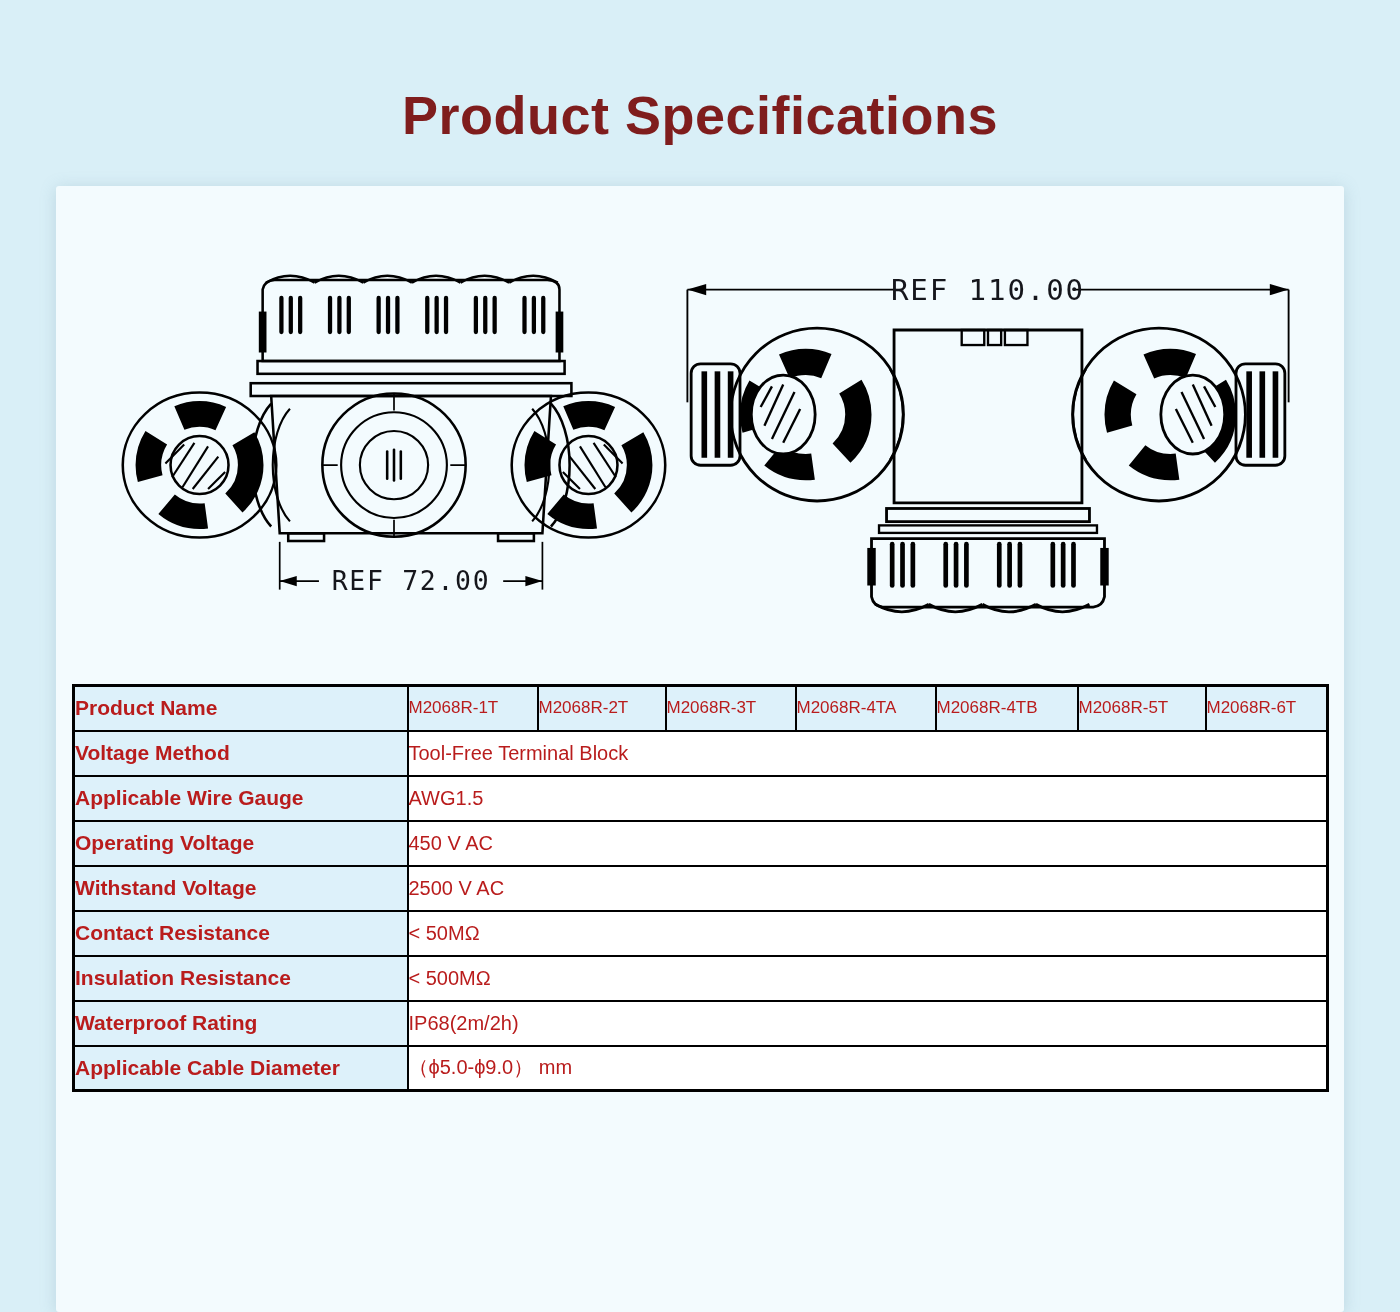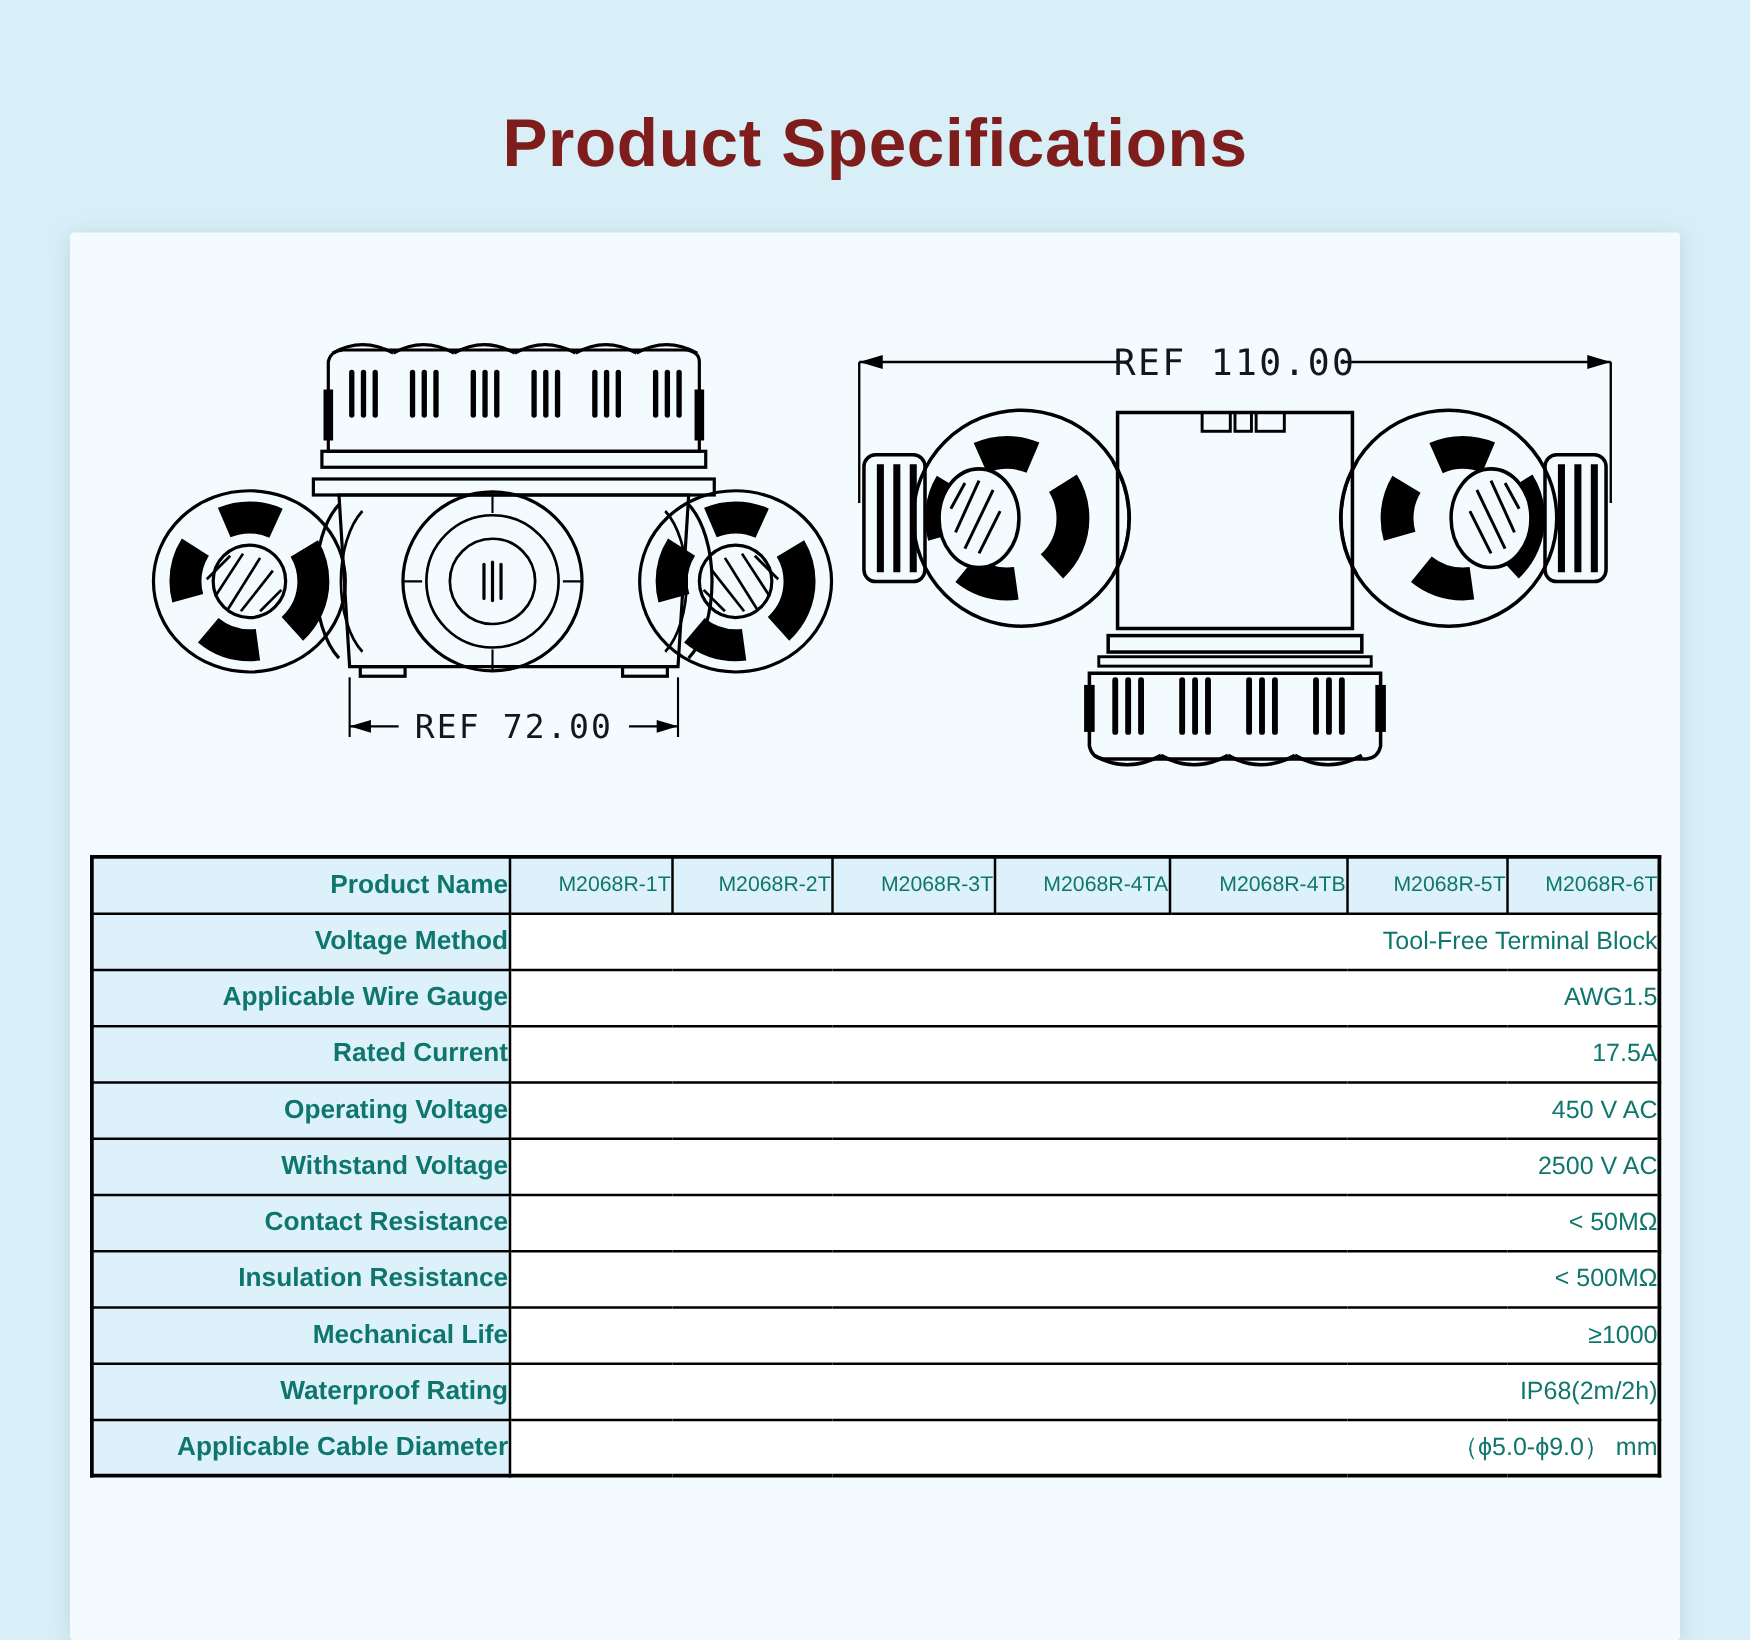--- a/index.html
+++ b/index.html
@@ -32,22 +32,22 @@
   }
 
   table.spec-table {
     position:absolute; left:16px; top:498px; width:1254px;
     border-collapse:collapse; table-layout:fixed;
     border:3px solid #000;
   }
   table.spec-table th, table.spec-table td {
     border:2px solid #000;
     height:45px;
-    text-align:right; vertical-align:middle;
-    color:#0f766e;
+    text-align:left; vertical-align:middle;
+    color:#b91c1c;
     overflow:hidden; white-space:nowrap;
   }
   th.lbl {
     background:#ddf1fa;
     font-size:21px; font-weight:700;
   }
   td.model {
     background:#ddf1fa;
     font-size:17px; font-weight:400;
   }
@@ -248,44 +248,36 @@
     </tr>
     <tr>
       <th class="lbl">Voltage Method</th>
       <td class="val" colspan="7">Tool-Free Terminal Block</td>
     </tr>
     <tr>
       <th class="lbl">Applicable Wire Gauge</th>
       <td class="val" colspan="7">AWG1.5</td>
     </tr>
     <tr>
-      <th class="lbl">Rated Current</th>
-      <td class="val" colspan="7">17.5A</td>
-    </tr>
-    <tr>
       <th class="lbl">Operating Voltage</th>
       <td class="val" colspan="7">450 V  AC</td>
     </tr>
     <tr>
       <th class="lbl">Withstand Voltage</th>
       <td class="val" colspan="7">2500 V  AC</td>
     </tr>
     <tr>
       <th class="lbl">Contact Resistance</th>
       <td class="val" colspan="7">&lt; 50MΩ</td>
     </tr>
     <tr>
       <th class="lbl">Insulation Resistance</th>
       <td class="val" colspan="7">&lt; 500MΩ</td>
     </tr>
     <tr>
-      <th class="lbl">Mechanical Life</th>
-      <td class="val" colspan="7">≥1000</td>
-    </tr>
-    <tr>
       <th class="lbl">Waterproof Rating</th>
       <td class="val" colspan="7">IP68(2m/2h)</td>
     </tr>
     <tr>
       <th class="lbl">Applicable Cable Diameter</th>
       <td class="val" colspan="7">（ϕ5.0-ϕ9.0） mm</td>
     </tr>
   </tbody>
     </table>
 

